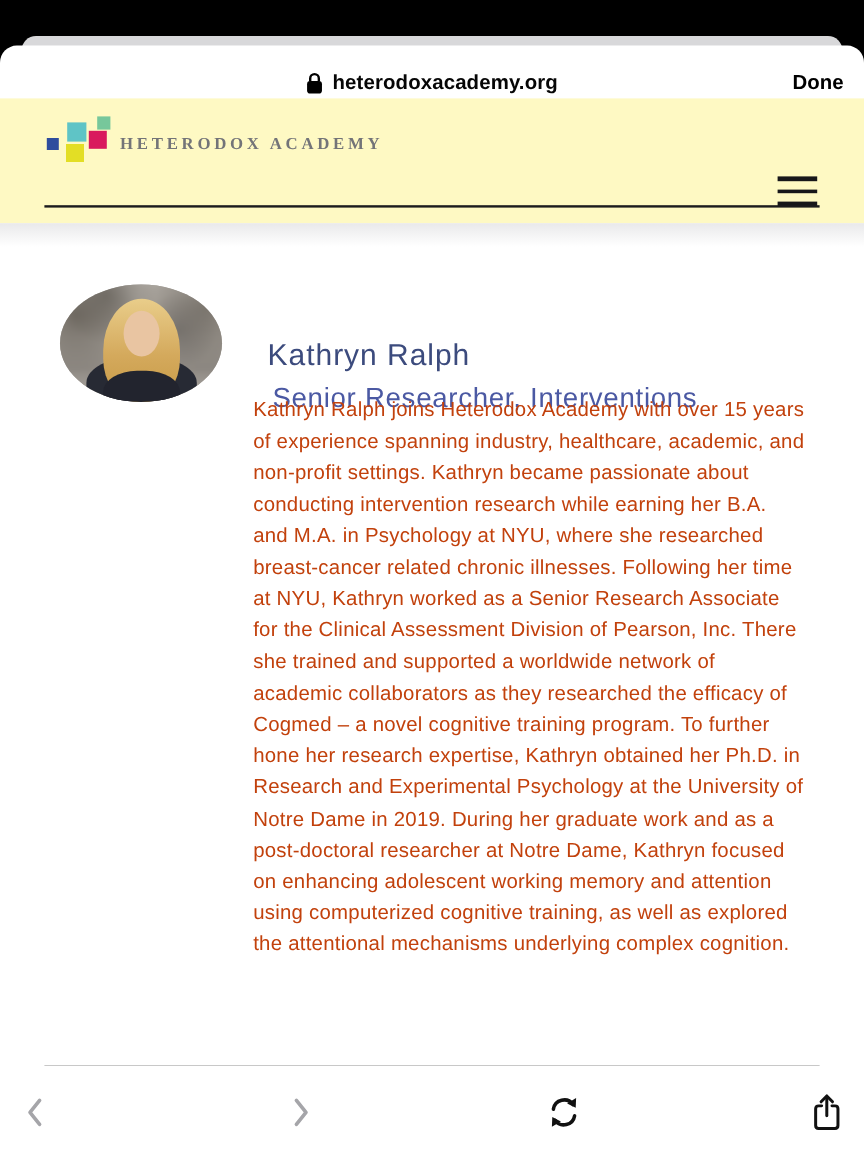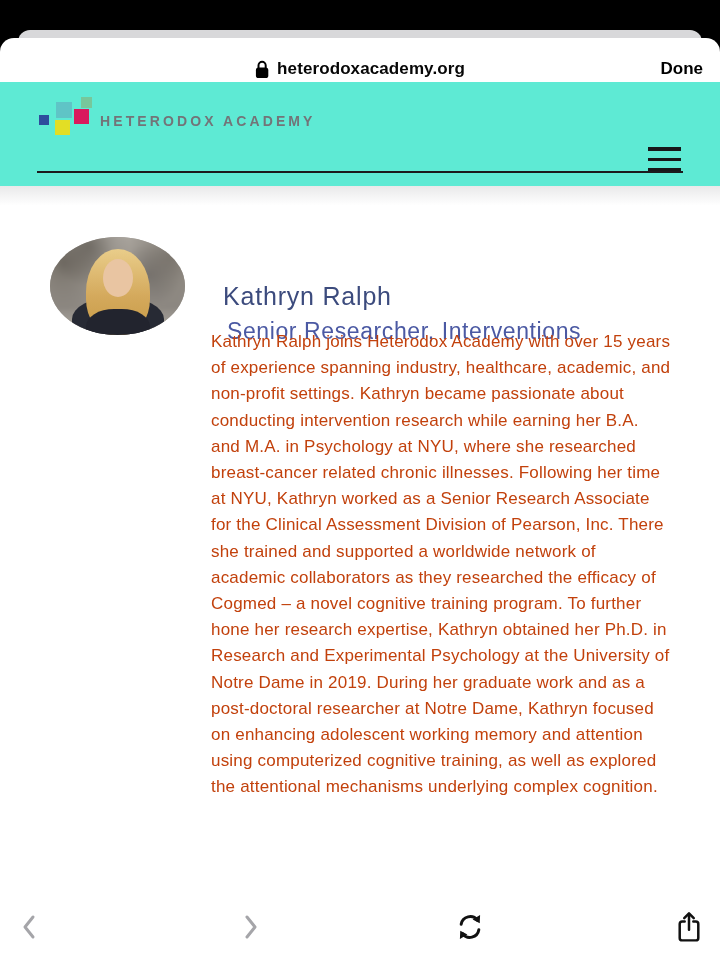--- a/index.html
+++ b/index.html
@@ -27,21 +27,21 @@
     display:flex;align-items:center;gap:8px;cursor:pointer;
   }
   .address .domain{
     font-size:17px;font-weight:700;color:#060606;letter-spacing:.1px;
   }
   .done-btn{
     position:absolute;right:17px;top:9px;border:0;background:none;padding:0;
     font-family:Liberation Sans, sans-serif;font-size:17px;font-weight:700;color:#000;cursor:pointer;
   }
   
-  .site-header{position:absolute;left:0;top:44px;width:100%;height:104px;background:#5eead4;}
+  .site-header{position:absolute;left:0;top:44px;width:100%;height:104px;background:#fef9c3;font-family:Liberation Serif, serif;}
   .logo{position:absolute;left:39px;top:14px;width:230px;height:42px;cursor:pointer;}
   .sq{position:absolute;}
   .sq-teal   {left:17px;top:6px; width:16px;height:16px;}
   .sq-green  {left:42px;top:1px; width:11px;height:11px;}
   .sq-crimson{left:35px;top:13px;width:15px;height:15px;}
   .sq-blue   {left:0;   top:19px;width:10px;height:10px;}
   .sq-yellow {left:16px;top:24px;width:15px;height:15px;}
   .brand{
     position:absolute;left:61px;top:17px;
     font-size:14px;font-weight:700;letter-spacing:3.1px;color:#737478;white-space:nowrap;

